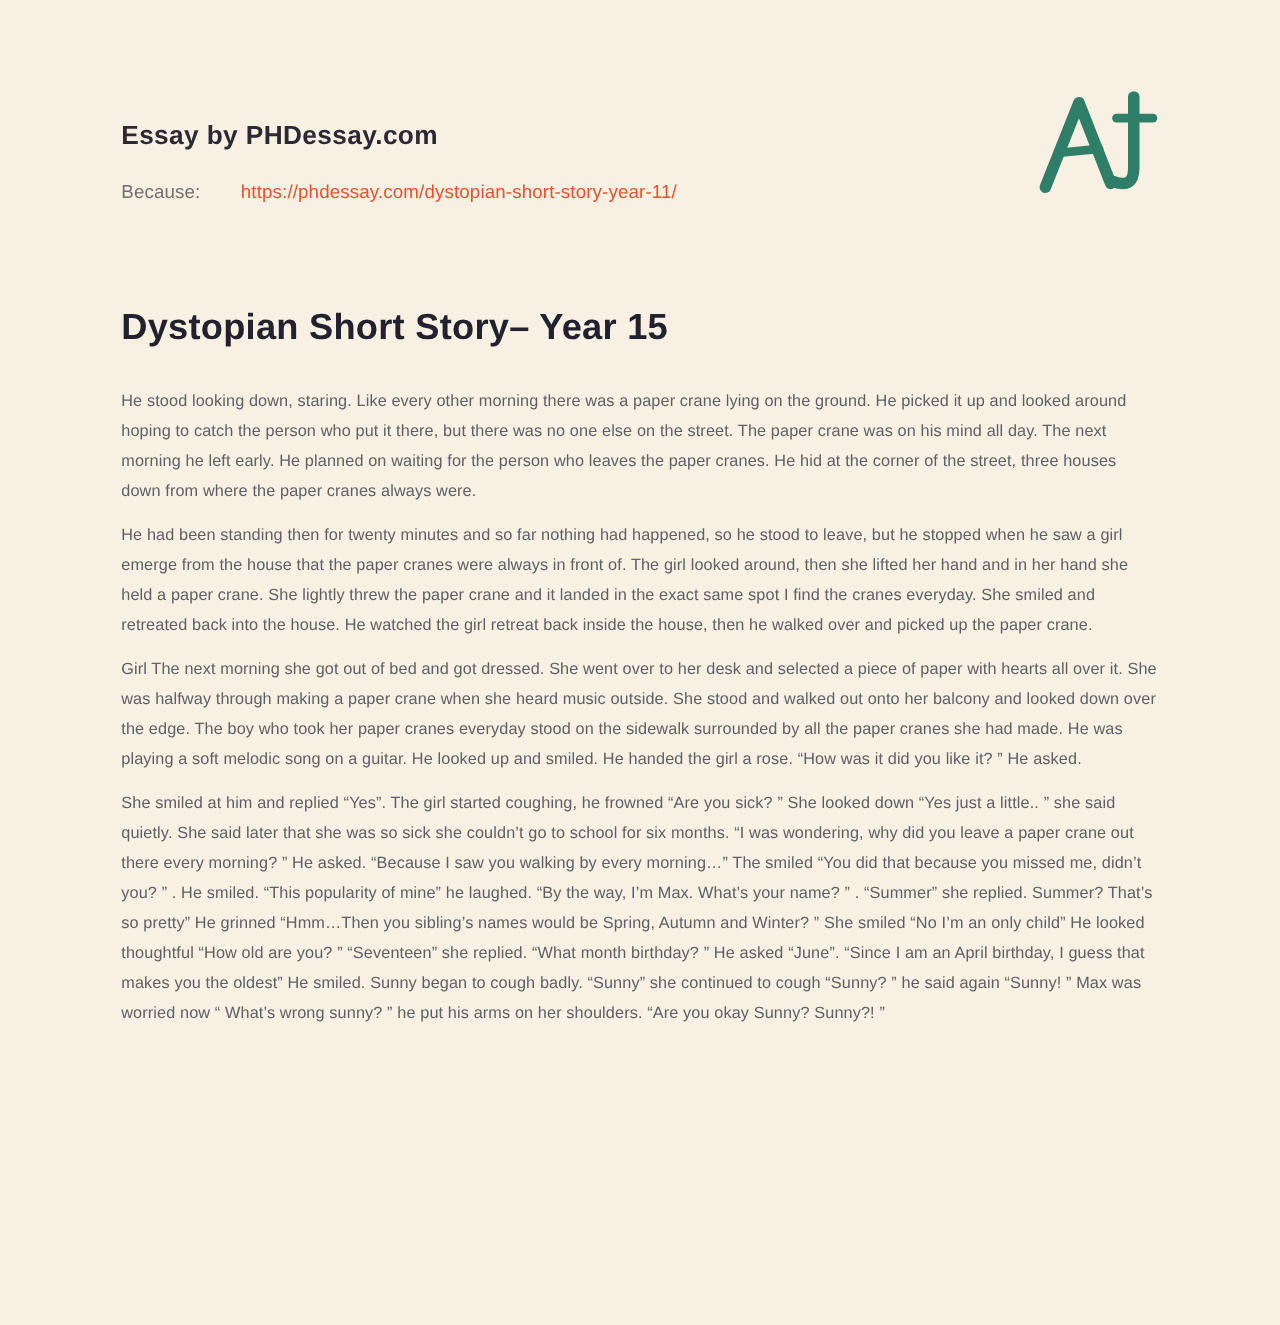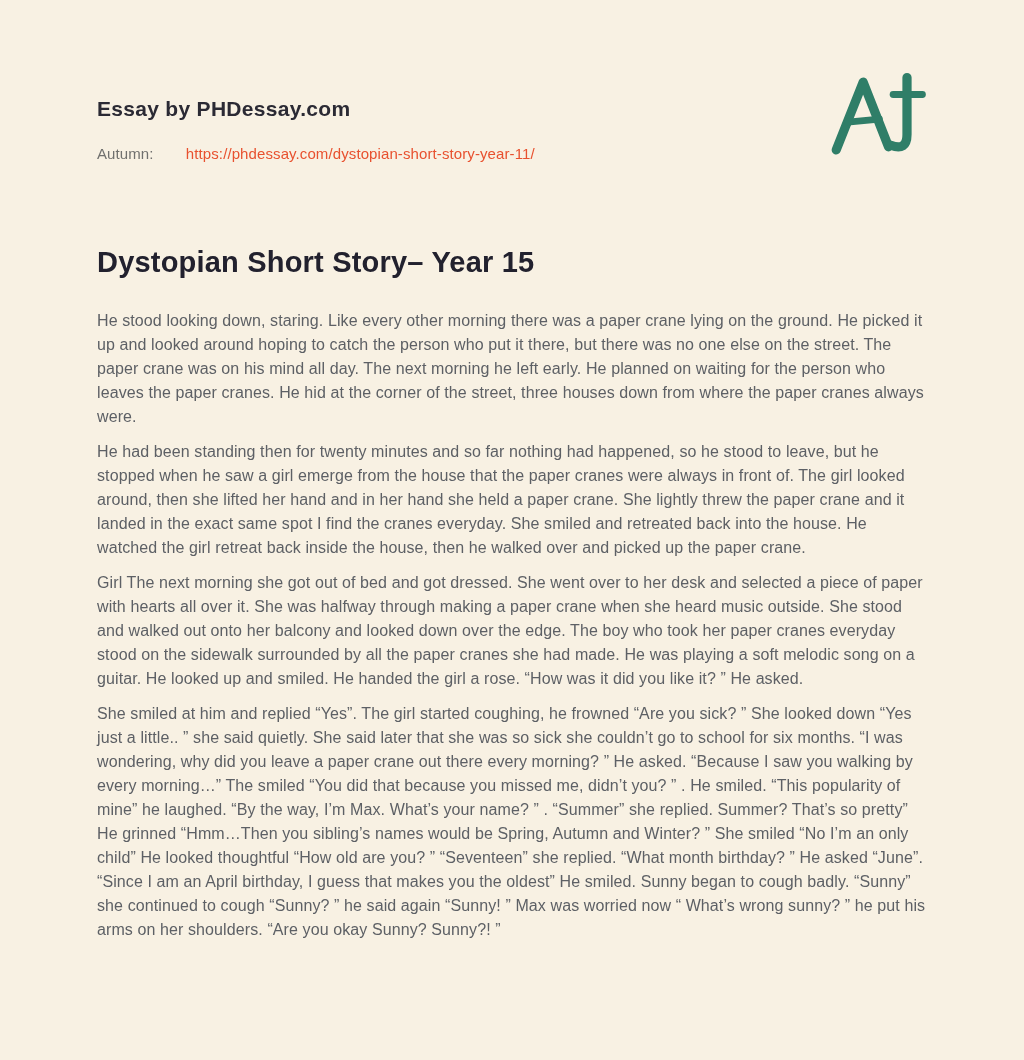--- a/index.html
+++ b/index.html
@@ -47,36 +47,36 @@
   .logo svg { width: 100%; height: 100%; display: block; }
   .essay-title {
     margin: 84px 0 30px 0;
     font-size: 29px;
     font-weight: 700;
     color: #22212e;
     letter-spacing: 0.2px;
   }
   .essay-body p {
     margin: 0 0 11px 0;
-    font-size: 16px;
+    font-size: 13px;
     line-height: 24px;
     color: #5d6065;
     letter-spacing: 0.1px;
   }
 </style>
 </head>
 <body>
 
 <div class="page">
 
   <header class="page-header">
     <div class="header-left">
       <div class="site-label">Essay by PHDessay.com</div>
       <div class="source-line">
-        <span>Autumn:</span>
+        <span>Because:</span>
         <a class="source-link" href="#">https://phdessay.com/dystopian-short-story-year-11/</a>
       </div>
     </div>
     <div class="logo">
       <svg viewBox="0 0 130 112" xmlns="http://www.w3.org/2000/svg" aria-hidden="true">
         <g fill="none" stroke="#2f7e68" stroke-linecap="round" stroke-linejoin="round">
           <path d="M12 100 L47 12 L80 96" stroke-width="12"></path>
           <path d="M27 64 L68 60" stroke-width="9"></path>
           <path d="M104 6 L104 80 Q104 102 83 94" stroke-width="12"></path>
           <path d="M86 28 L124 28" stroke-width="9"></path>

